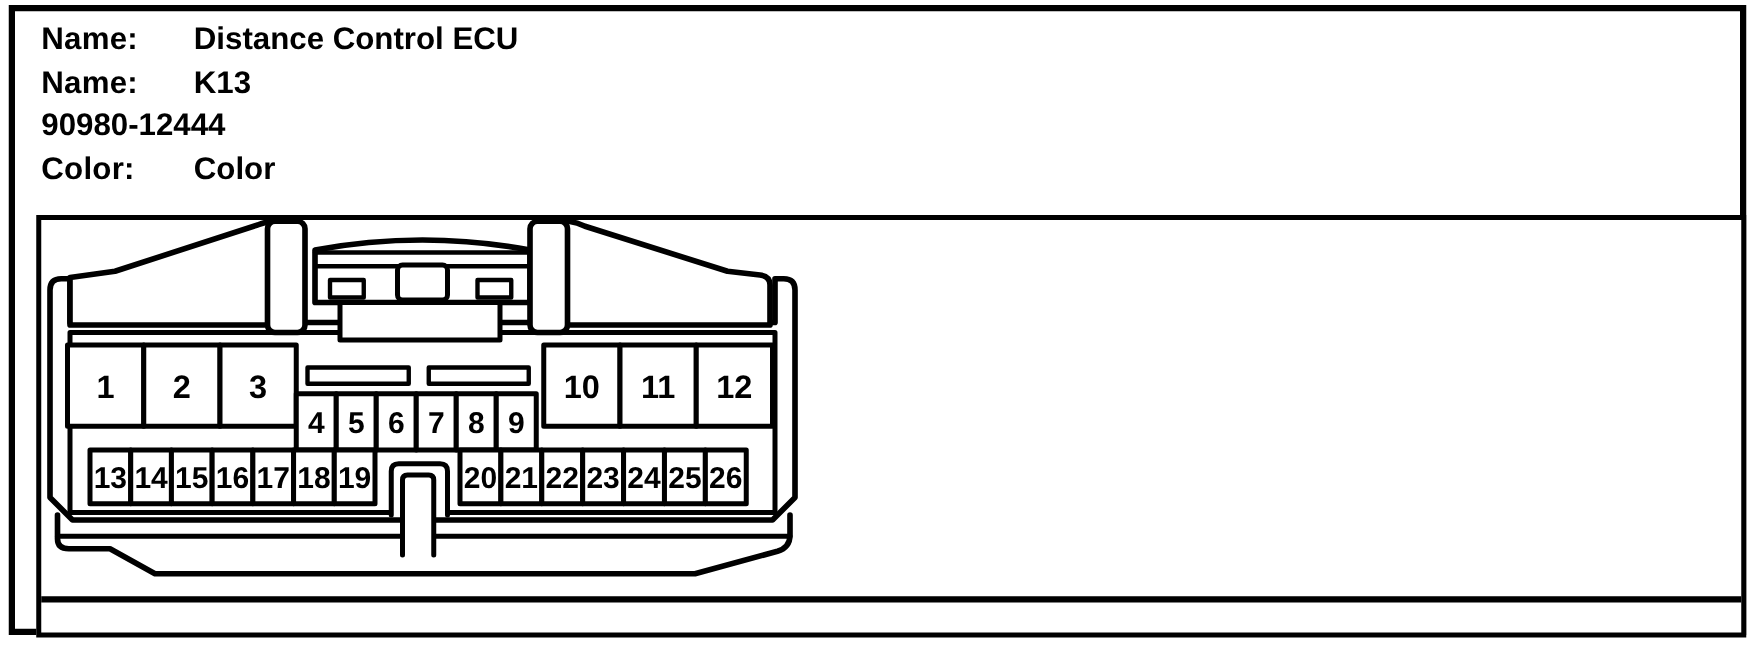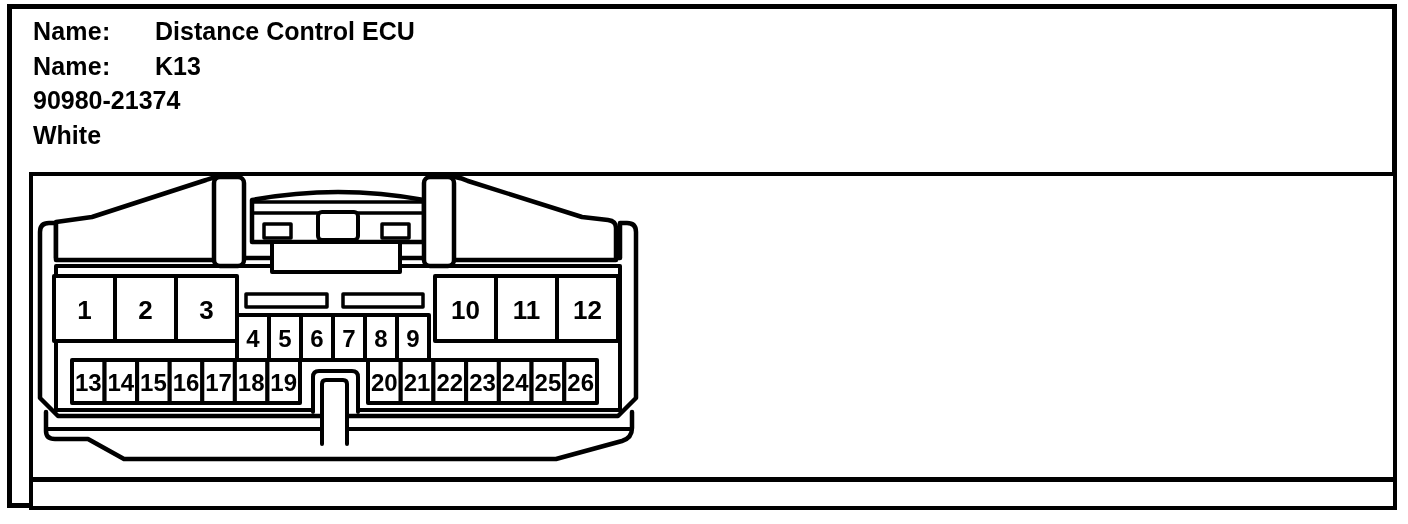--- a/index.html
+++ b/index.html
@@ -39,24 +39,25 @@
 <div class="header-block">
   <div class="hrow">
     <span class="hlabel">Name:</span>
     <span class="hvalue">Distance Control ECU</span>
   </div>
   <div class="hrow">
     <span class="hlabel">Name:</span>
     <span class="hvalue">K13</span>
   </div>
   <div class="hrow">
-    <span class="hvalue">90980-21374</span>
+    <span class="hvalue">90980-12444</span>
   </div>
   <div class="hrow">
-    <span class="hvalue">White</span>
+    <span class="hlabel">Color:</span>
+    <span class="hvalue">Color</span>
   </div>
 </div>
 
 <div class="diagram-box">
   <div class="diagram-divider"></div>
 </div>
 
 <svg class="connector" viewBox="0 0 1408 524">
   <g stroke="#000" fill="#ffffff" stroke-linejoin="round" stroke-linecap="round">
 

